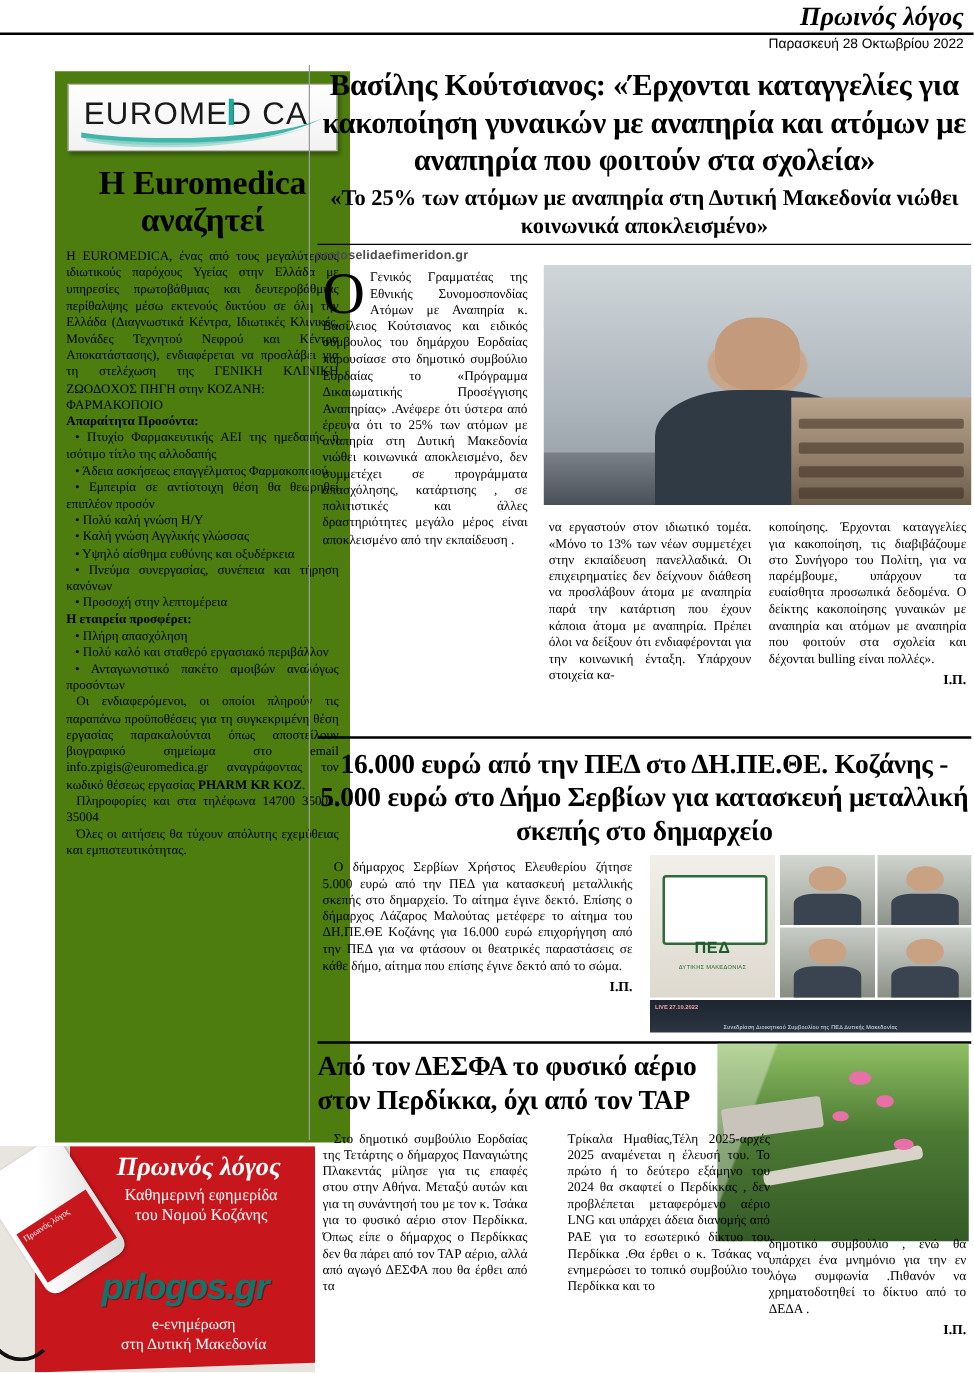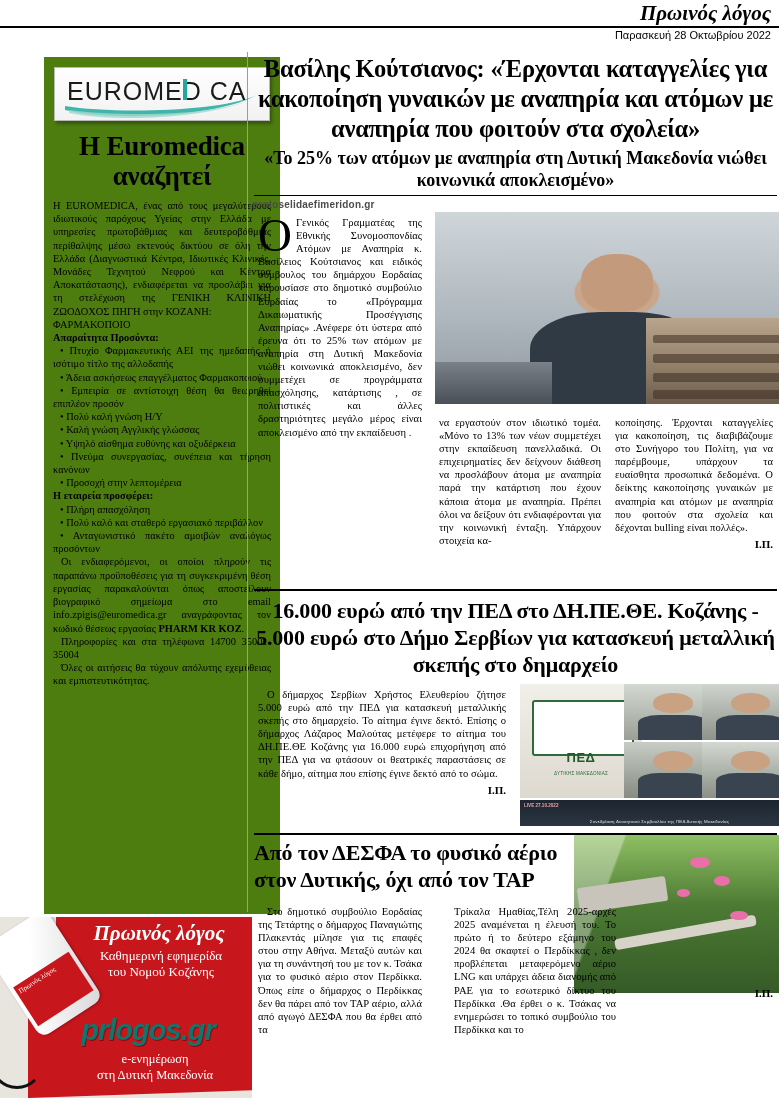--- a/index.html
+++ b/index.html
@@ -327,21 +327,20 @@
     line-height: 38px;
     font-weight: normal;
     padding: 0 4px 0 0;
   }
 
   
   .photo {
     position: absolute;
     overflow: hidden;
     background: #555;
-    padding-left: 22px;
   }
   .ph-zoom-main {
     background:
       radial-gradient(ellipse at 50% 42%, #c9a68b 0 16%, rgba(201,166,139,0) 17%),
       linear-gradient(#cfd6da, #aeb7bd 55%, #8e979d);
   }
   .ph-face {
     position: absolute;
     left: 40%; top: 22%;
     width: 20%; height: 30%;
@@ -602,39 +601,40 @@
         </div>
       </div>
 
       <div class="rule-thick"></div>
     </div>
 
     <div>
       <div style="position:relative; height:60px;">
         <div class="hl-main" style="text-align:left; font-size:22px; line-height:27px; margin:2px 0 0 2px; width:310px;">
           <span>Από τον ΔΕΣΦΑ το φυσικό αέριο</span><br>
-          <span>στον Δυτικής, όχι από τον ΤΑΡ</span>
+          <span>στον Περδίκκα, όχι από τον ΤΑΡ</span>
         </div>
         <div class="photo ph-garden" style="left:322px; top:-4px; width:201px; height:158px;">
           <div class="road"></div>
           <div class="pipe"></div>
           <div class="flower" style="left:52%; top:14%; width:9%; height:7%;"></div>
           <div class="flower" style="left:63%; top:26%; width:7%; height:6%;"></div>
           <div class="flower" style="left:46%; top:34%; width:6%; height:5%;"></div>
           <div class="flower" style="left:70%; top:48%; width:8%; height:6%;"></div>
         </div>
       </div>
 
       <div class="cols3" style="height:170px; margin-top:2px;">
         <div class="col" style="left:0px; width:172px;">
           <p>Στο δημοτικό συμβούλιο Εορδαίας της Τετάρτης ο δήμαρχος Παναγιώτης Πλακεντάς μίλησε για τις επαφές στου στην Αθήνα. Μεταξύ αυτών και για τη συνάντησή του με τον κ. Τσάκα για το φυσικό αέριο στον Περδίκκα. Όπως είπε ο δήμαρχος ο Περδίκκας δεν θα πάρει από τον ΤΑΡ αέριο, αλλά από αγωγό ΔΕΣΦΑ που θα έρθει από τα</p>
         </div>
         <div class="col" style="left:196px; width:170px;">
           <p class="noind">Τρίκαλα Ημαθίας,Τέλη 2025-αρχές 2025 αναμένεται η έλευσή του. Το πρώτο ή το δεύτερο εξάμηνο του 2024 θα σκαφτεί ο Περδίκκας , δεν προβλέπεται μεταφερόμενο αέριο LNG και υπάρχει άδεια διανομής από ΡΑΕ για το εσωτερικό δίκτυο του Περδίκκα .Θα έρθει ο κ. Τσάκας να ενημερώσει το τοπικό συμβούλιο του Περδίκκα και το</p>
         </div>
         <div class="col" style="left:357px; top:84px; width:166px;">
+          <p class="noind">δημοτικό συμβούλιο , ενώ θα υπάρχει ένα μνημόνιο για την εν λόγω συμφωνία .Πιθανόν να χρηματοδοτηθεί το δίκτυο από το ΔΕΔΑ .</p>
           <p class="byline">Ι.Π.</p>
         </div>
       </div>
     </div>
 
   </div>
 </div>
 
 </body></html>

